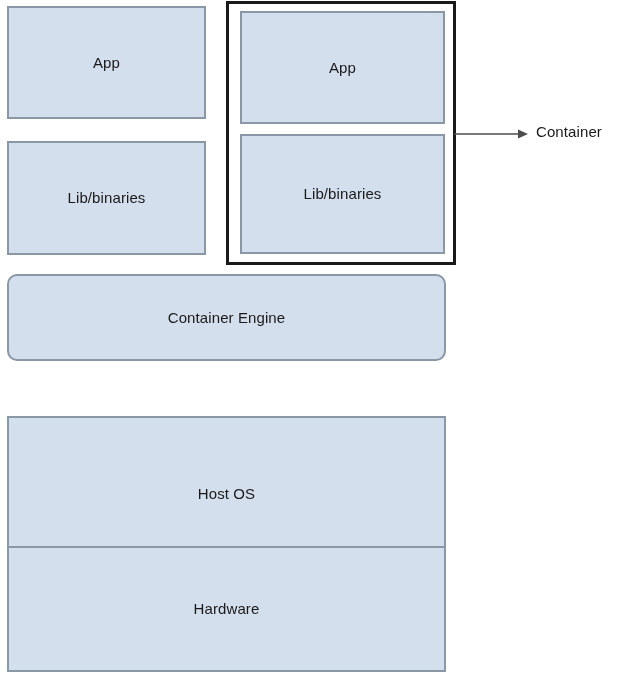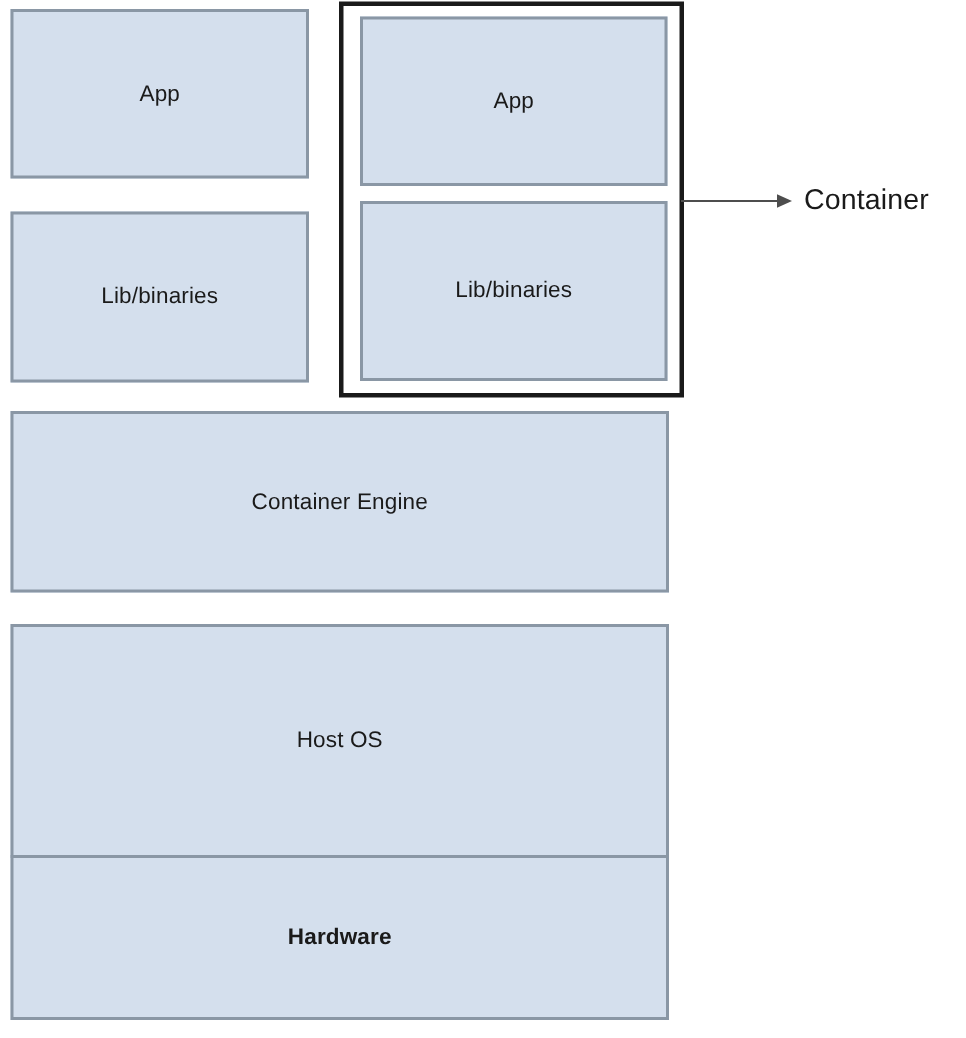--- a/index.html
+++ b/index.html
@@ -53,38 +53,38 @@
     width: 230px;
     height: 264px;
     box-sizing: border-box;
     border: 3px solid #1a1a1a;
     background: #ffffff;
   }
   #container-app { left: 11px; top: 7px;   width: 205px; height: 113px; }
   #container-lib { left: 11px; top: 130px; width: 205px; height: 120px; }
 
   
-  #container-engine { left: 7px; top: 274px; width: 439px; height: 121px; }
+  #container-engine { left: 7px; top: 274px; width: 439px; height: 87px; border-radius: 10px; }
   #host-os          { left: 7px; top: 416px; width: 439px; height: 156px; }
-  #hardware         { left: 7px; top: 570px; width: 439px; height: 110px; font-weight: bold; }
+  #hardware         { left: 7px; top: 546px; width: 439px; height: 126px; }
 
   
   .callout-arrow {
     position: absolute;
     left: 452px;
     top: 118px;
     width: 80px;
     height: 32px;
     overflow: visible;
   }
   .callout-label {
     position: absolute;
     left: 536px;
     top: 123px;
-    font-size: 19px;
+    font-size: 15px;
     color: #1a1a1a;
     letter-spacing: 0.1px;
     white-space: nowrap;
   }
 </style>
 </head>
 <body>
 
 <div class="canvas">
 

